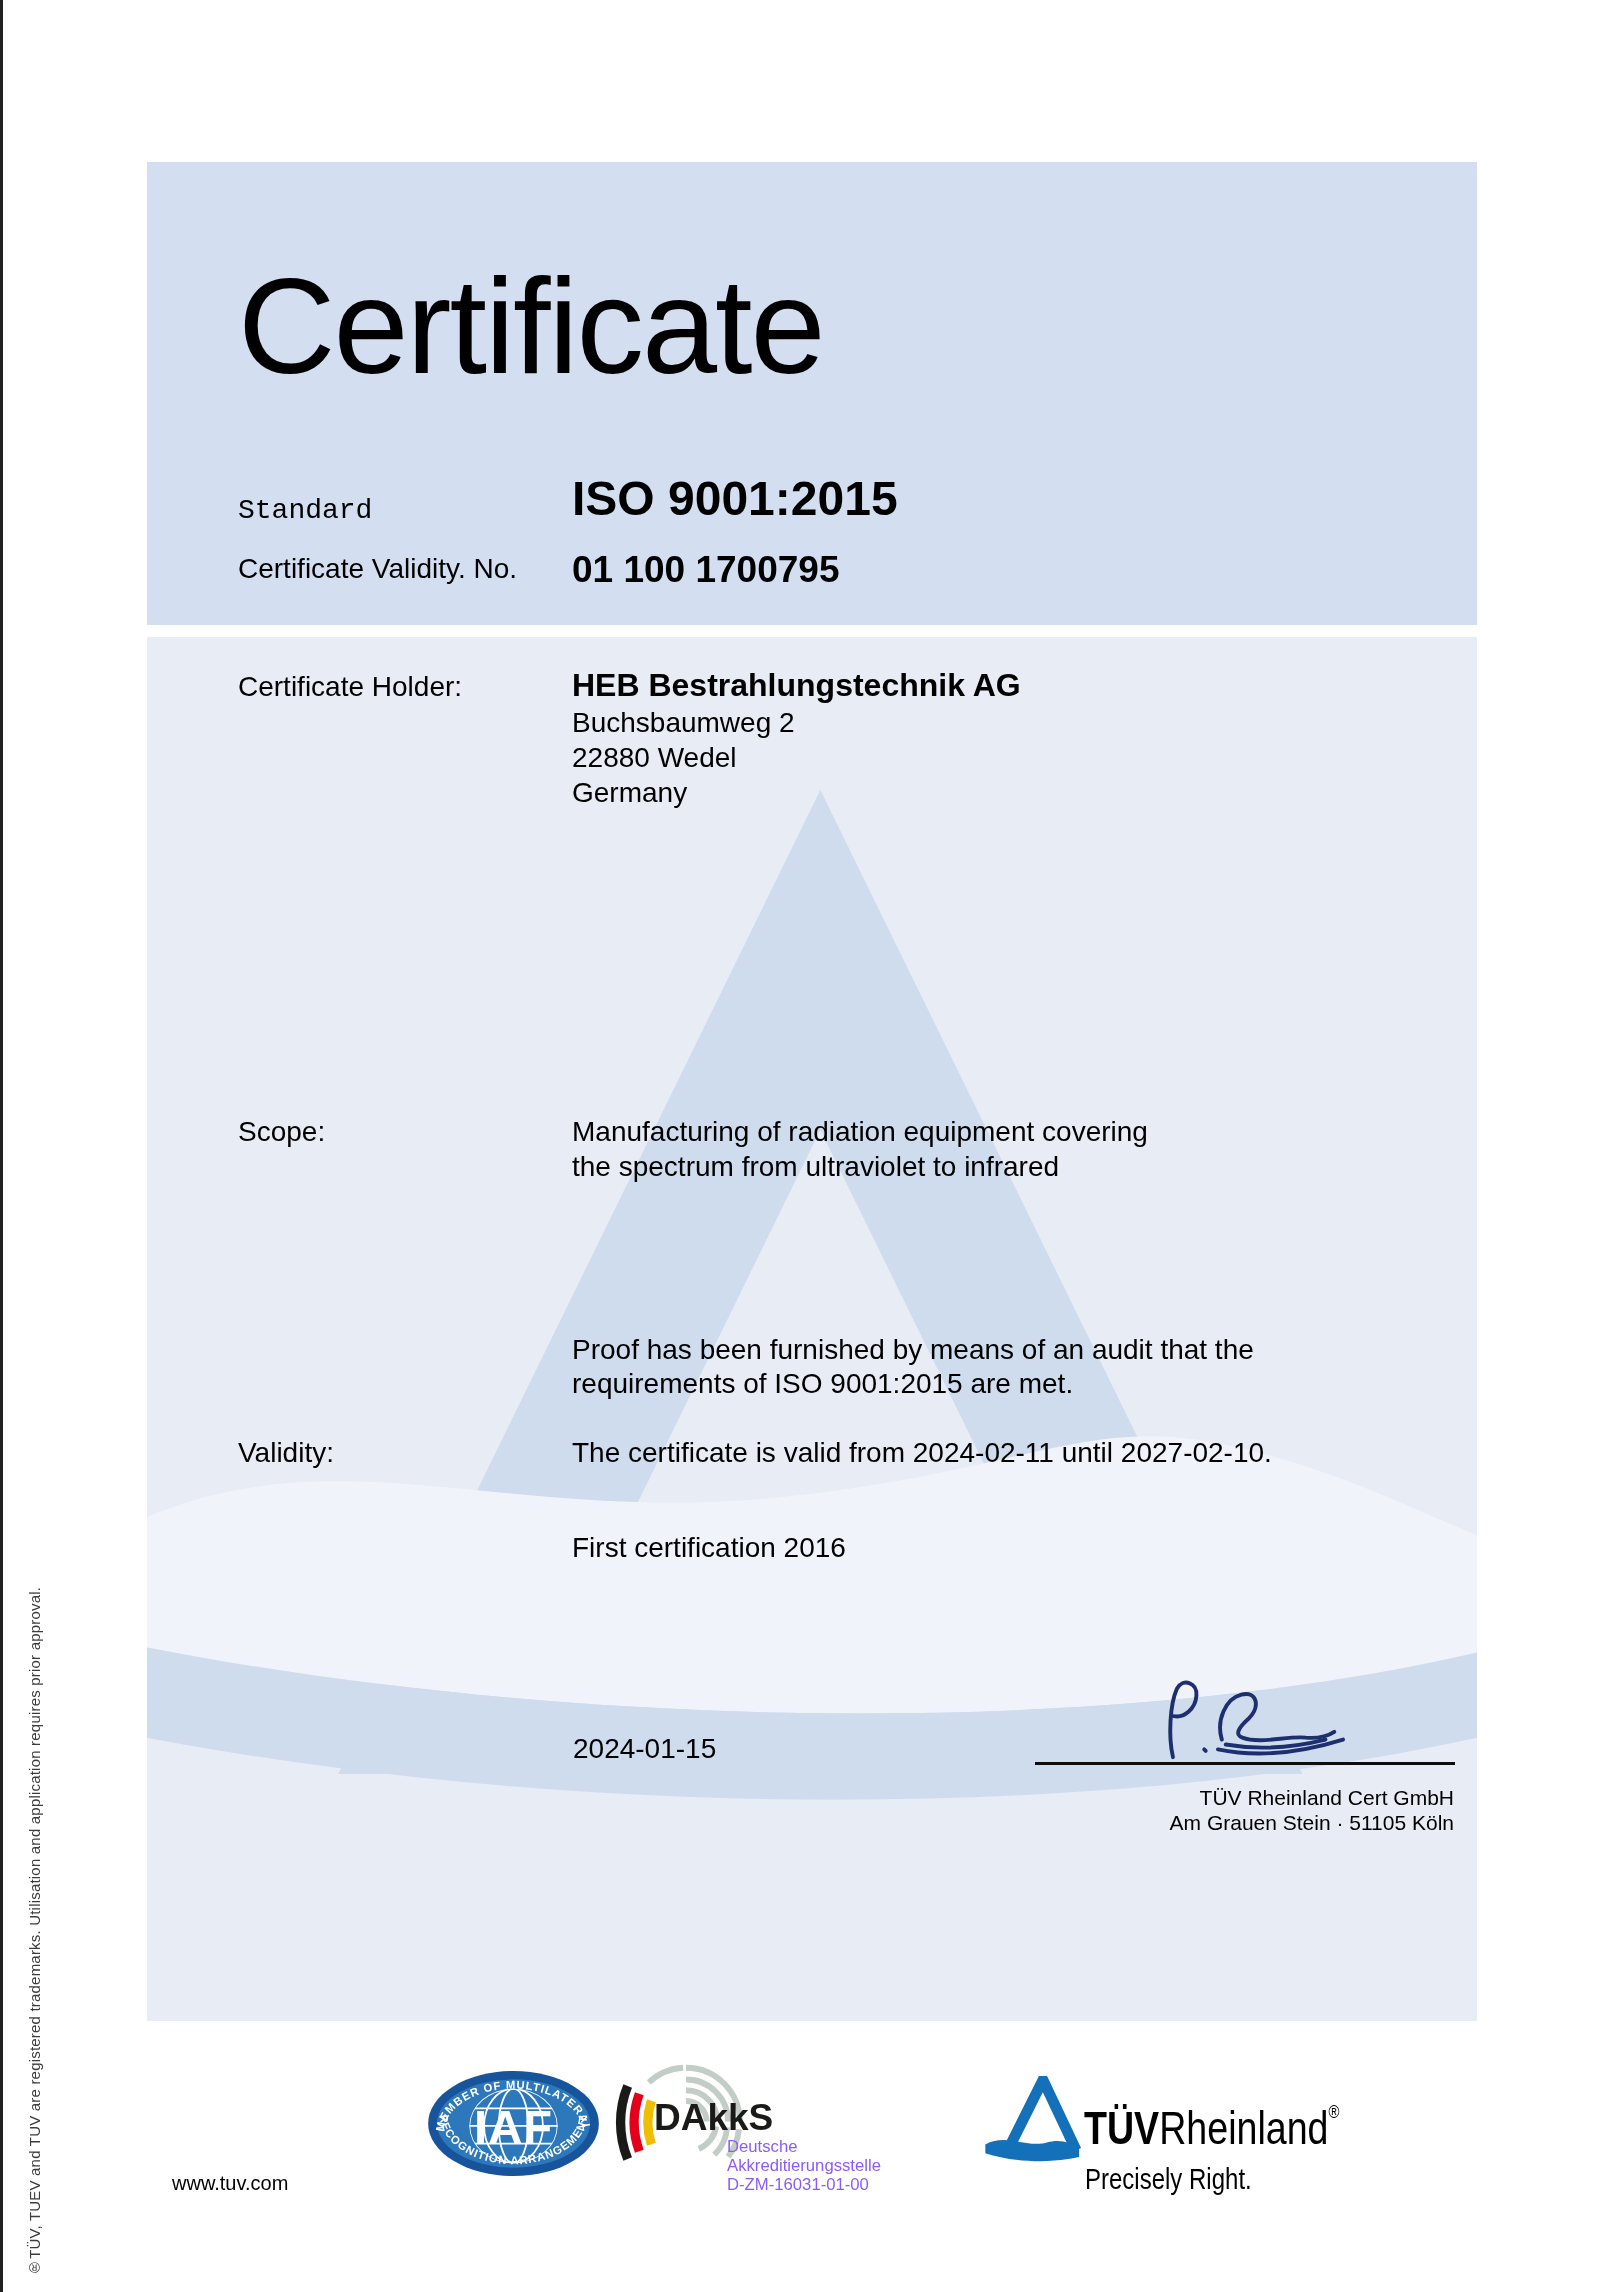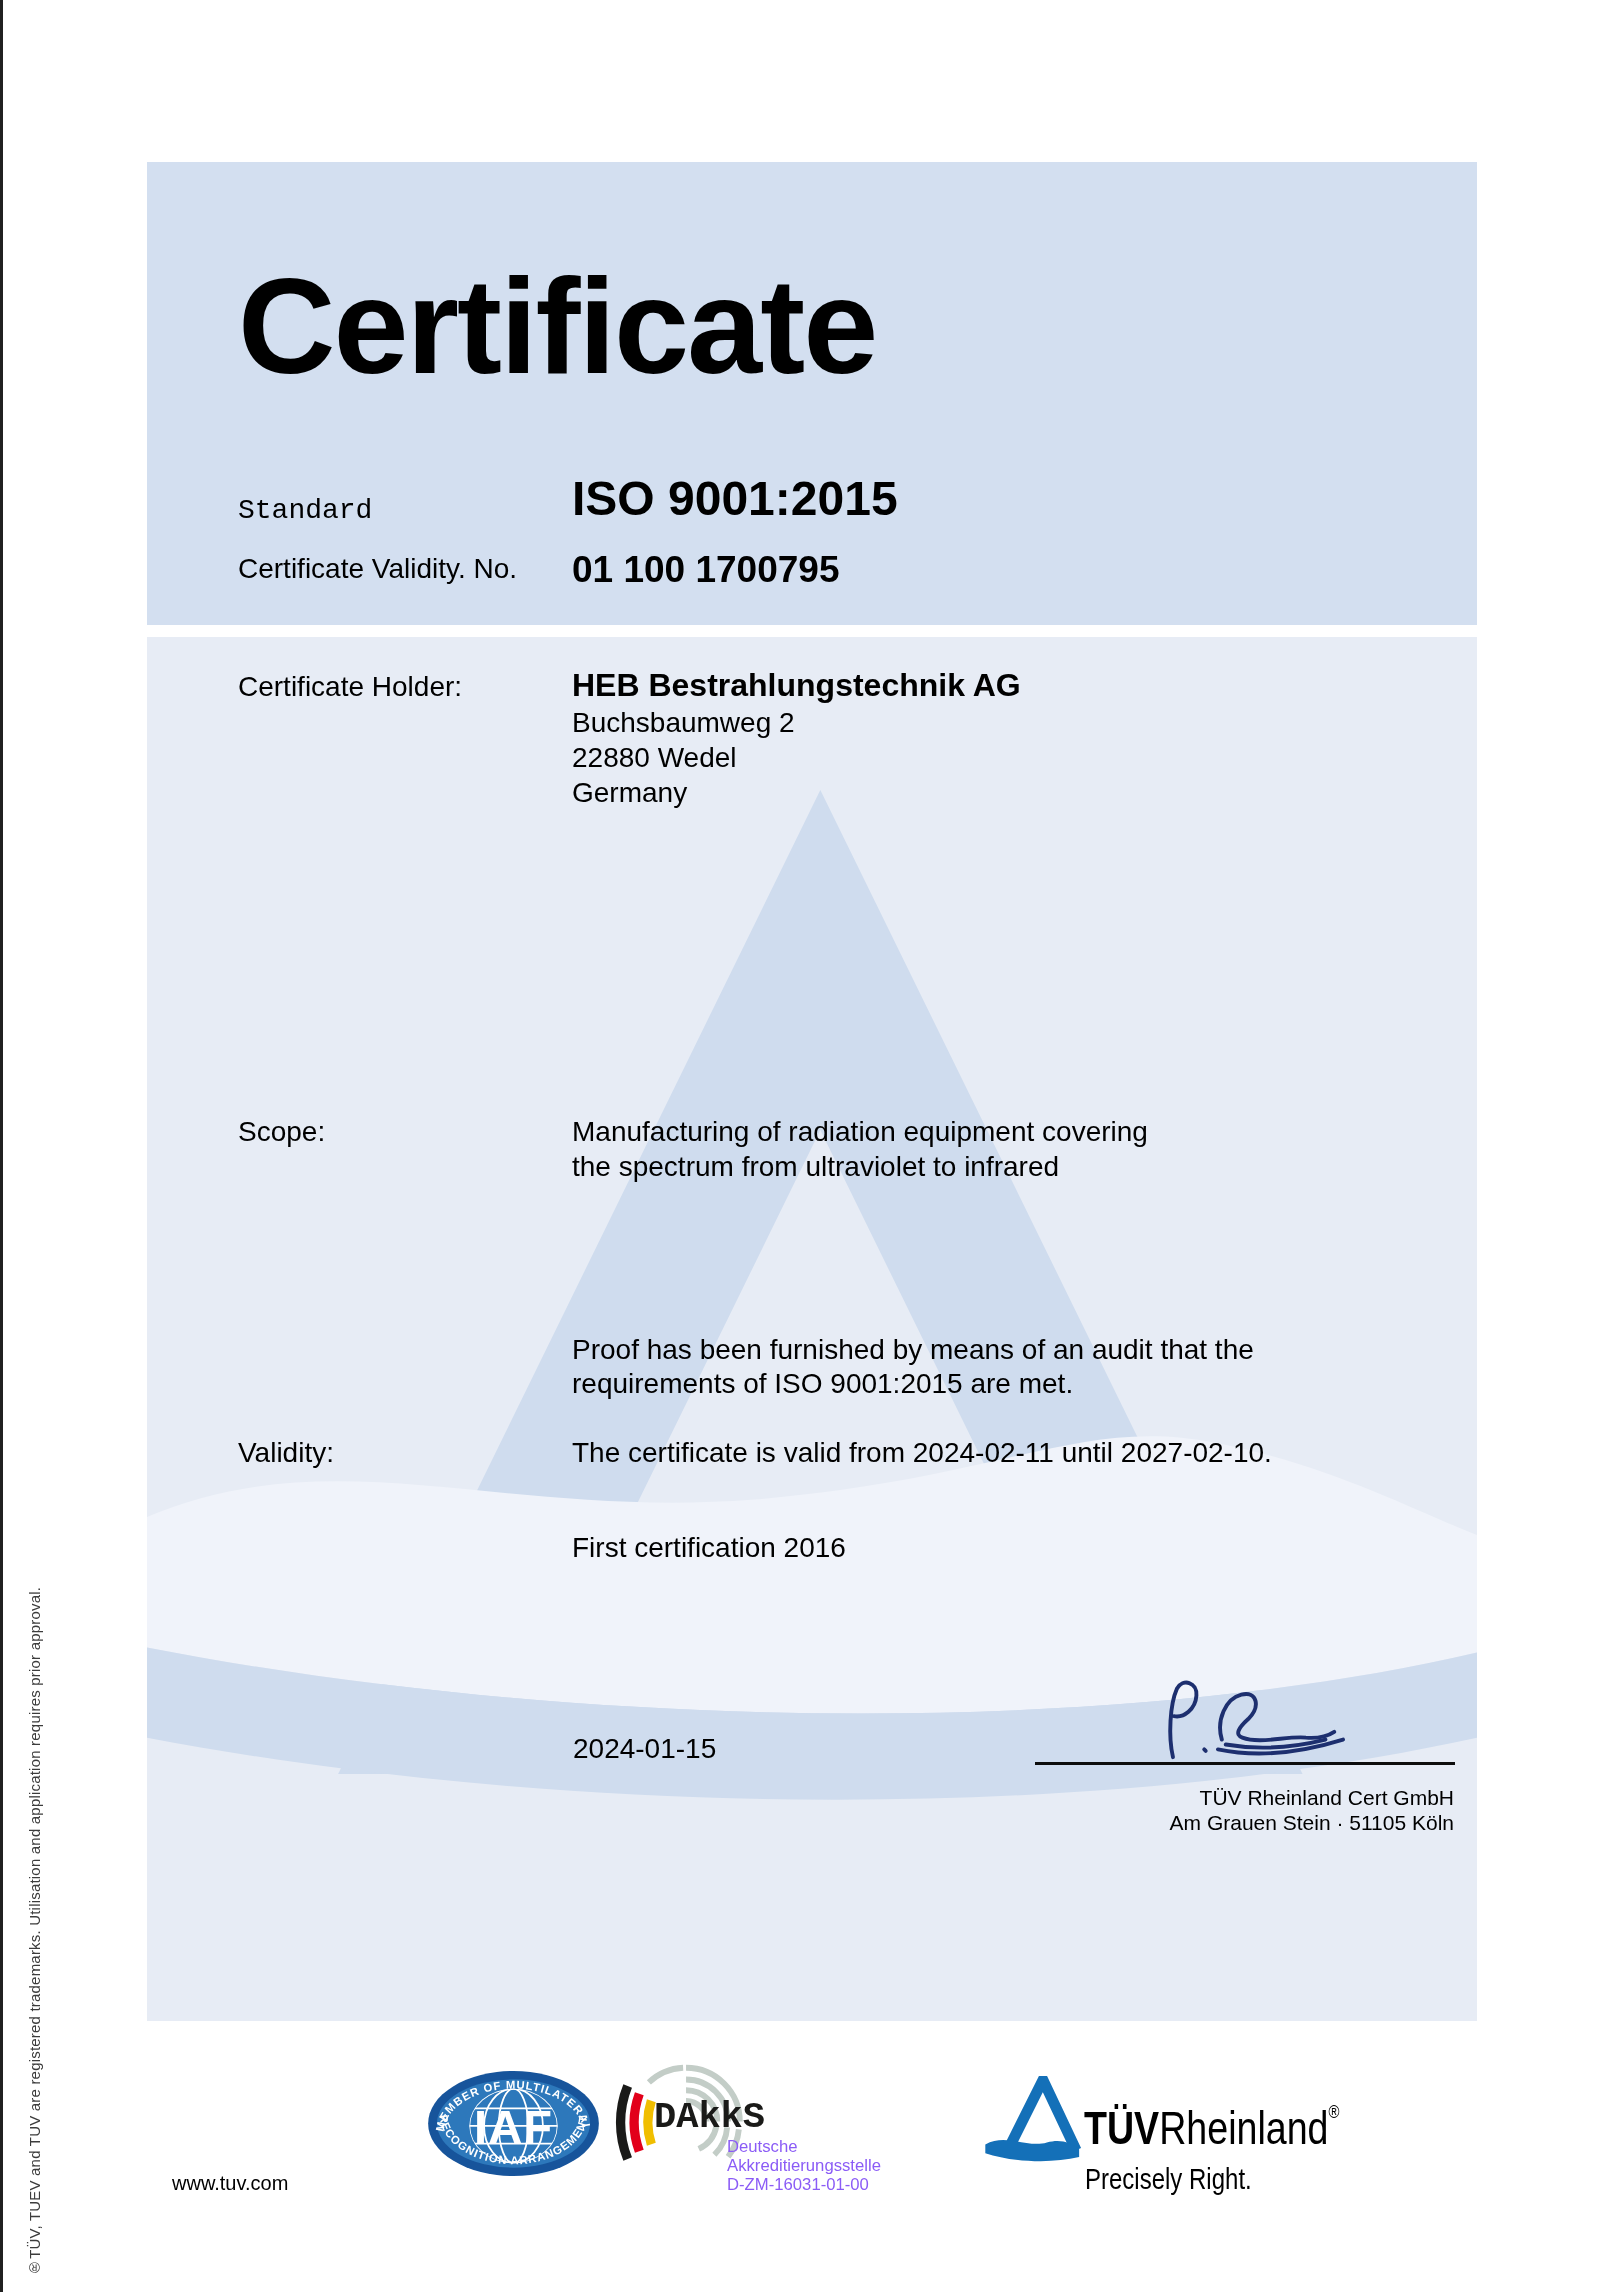--- a/index.html
+++ b/index.html
@@ -14,21 +14,21 @@
   .page{
     position:relative;width:1621px;height:2293px;background:#ffffff;
     font-family:"Liberation Sans",sans-serif;color:var(--ink);overflow:hidden;
   }
   .abs{position:absolute;white-space:nowrap;}
   .edge{left:0;top:0;width:2.9px;height:2293px;background:#202020;}
   .band-top{left:147px;top:162px;width:1330px;height:463px;background:var(--band-top);}
   .band-body{left:147px;top:637px;width:1330px;height:1384px;background:var(--band-body);overflow:hidden;}
   .band-body svg{position:absolute;left:0;top:0;}
 
-  .title{left:238px;top:259px;font-size:135px;line-height:1;letter-spacing:-2px;font-weight:bold;}
+  .title{left:238px;top:259px;font-size:135px;line-height:1;letter-spacing:-2px;}
 
   .lbl{font-size:28px;line-height:34px;}
   .val{font-size:28px;line-height:34px;}
   .b{font-weight:bold;}
   .col-l{left:238px;}
   .col-v{left:572px;}
 
   .y-standard-l{top:494px;font-family:Liberation Mono, monospace;}
   .y-standard-v{top:464px;font-size:48px;line-height:45px;margin-top:12px;}
   .y-registr{top:552px;}
@@ -49,21 +49,21 @@
 
   .side-note{
     left:25.5px;top:1500px;height:776px;
     writing-mode:vertical-rl;transform:rotate(180deg);
     font-size:15px;color:#3c3c3c;letter-spacing:0.2px;
   }
 
   .website{left:172px;top:2172px;font-size:20px;}
   .iaf-svg{left:428px;top:2071px;}
   .dakks-svg{left:600px;top:2044px;}
-  .dakks-name{left:654px;top:2099px;font-family:Liberation Mono, monospace;font-weight:bold;font-size:37px;color:#1a1a18;line-height:1;}
+  .dakks-name{left:654px;top:2099px;font-family:Liberation Sans, sans-serif;font-weight:bold;font-size:37px;color:#1a1a18;line-height:1;}
   .dakks-sub{left:727px;top:2137px;font-size:16.7px;line-height:19px;color:#8b5cf6;white-space:nowrap;}
   .tuv-svg{left:984px;top:2076px;}
   .tuv-word{left:1084px;top:2103px;font-size:47px;line-height:1;transform:scaleX(.8);transform-origin:left top;}
   .tuv-word .reg{font-size:18.6px;vertical-align:25.5px;font-weight:normal;}
   .tuv-tagline{left:1085px;top:2162px;font-size:30px;transform:scaleX(.8);transform-origin:left top;}
 </style>
 </head>
 <body>
 
 <div class="page">

